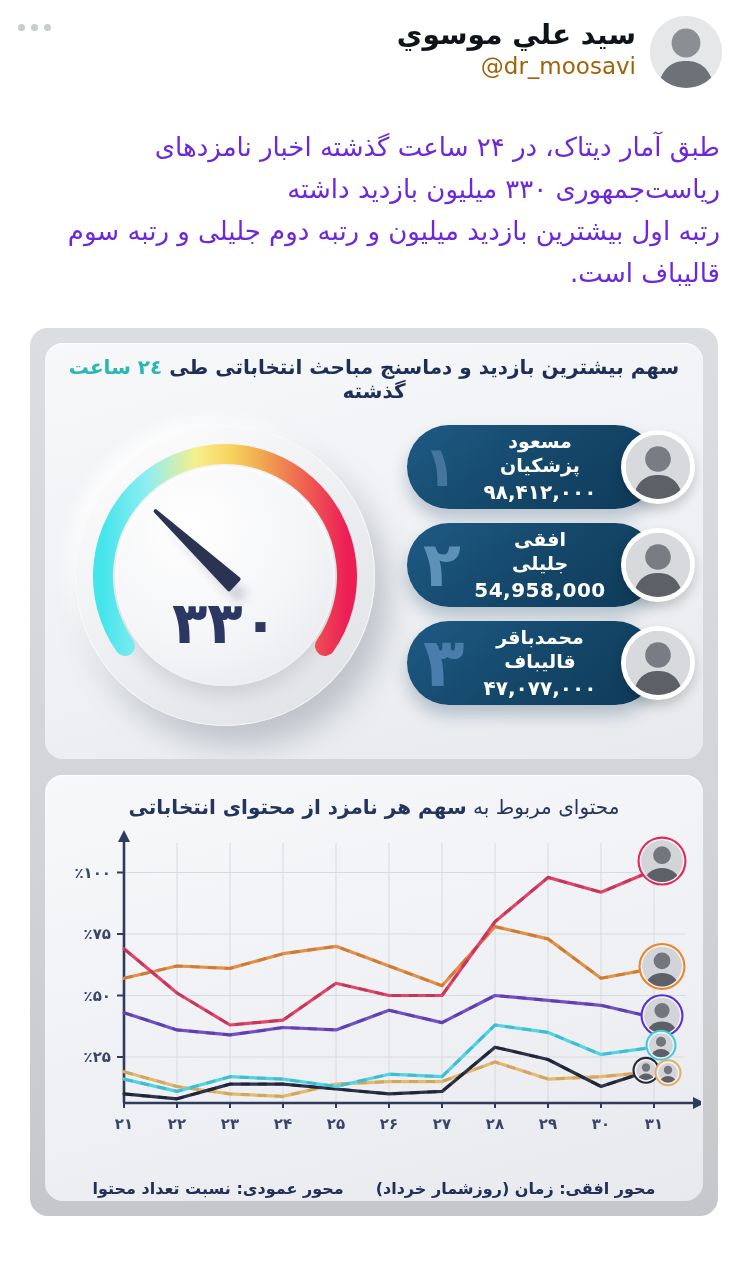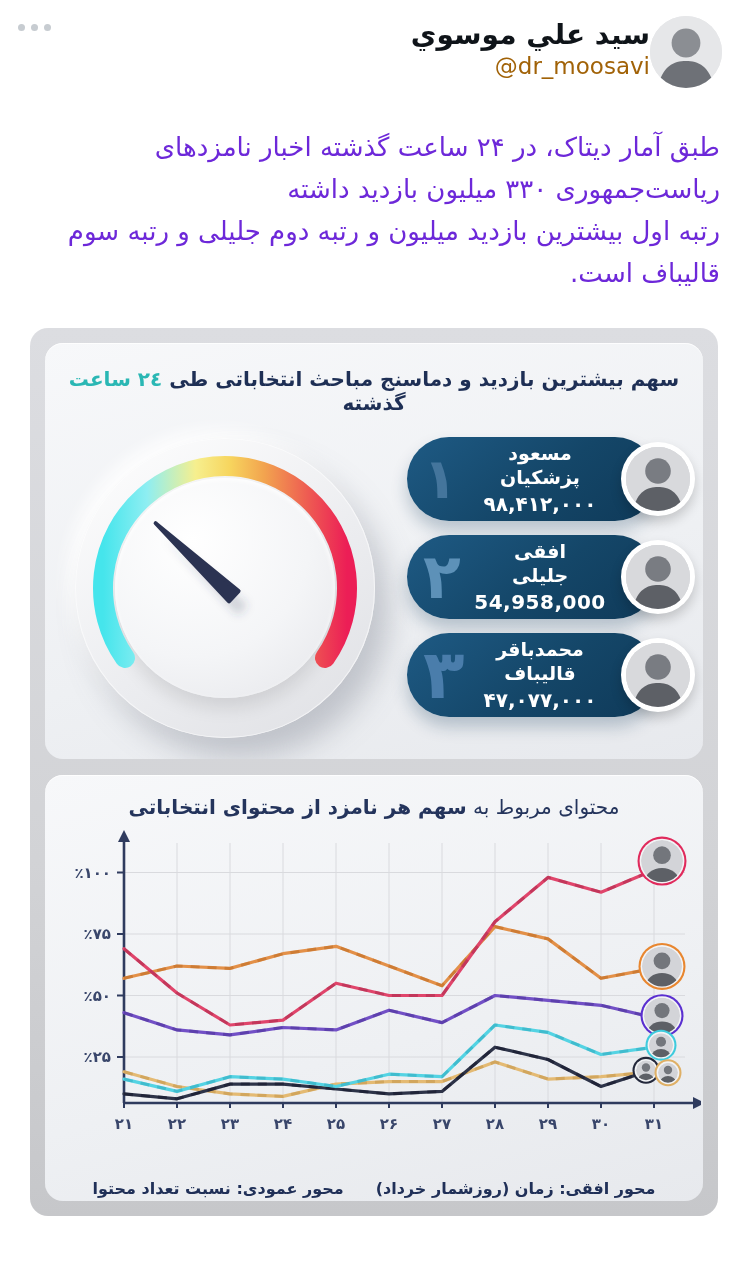--- a/index.html
+++ b/index.html
@@ -5,21 +5,21 @@
   * { margin:0; padding:0; box-sizing:border-box; }
   html,body { width:748px; height:1280px; background:#ffffff; overflow:hidden;
               font-family:"DejaVu Sans", sans-serif; }
 
   
   .tweet-top { display:flex; justify-content:space-between; align-items:flex-start;
                padding:16px 26px 0 18px; }
   .more { display:flex; gap:6px; padding-top:8px; cursor:pointer; }
   .more i { width:7px; height:7px; border-radius:50%; background:#c7ccd1; display:block; }
   .user { display:flex; align-items:flex-start; }
-  .names { text-align:right; margin-right:0; padding-top:3px; }
+  .names { text-align:right; margin-right:14px; padding-top:3px; }
   .display-name { font-size:28px; font-weight:bold; color:#0f1419; line-height:1.15; }
   .handle { font-size:23px; color:#a16207; margin-top:2px; direction:ltr; }
   .avatar { width:72px; height:72px; border-radius:50%; overflow:hidden;
             background:#e4e5e7; flex:0 0 auto; }
   .avatar svg, .photo-inner svg { width:100%; height:100%; display:block; }
 
   
   .tweet-text { direction:rtl; text-align:right; padding:0 28px 0 42px; margin-top:38px;
                 font-size:26px; line-height:1.62; color:#6d28d9; }
   .tweet-text p { margin:0; }
@@ -27,21 +27,21 @@
   
   .infographic { width:688px; margin:34px auto 0 auto; border-radius:18px;
                  background:linear-gradient(180deg,#dcdde1 0%,#d2d3d6 60%,#c6c7ca 100%);
                  padding:15px 15px; }
   .panel { border-radius:18px;
            background:linear-gradient(165deg,#f7f8fa 0%,#eef0f3 60%,#e7e9ed 100%);
            box-shadow:inset 0 1px 0 rgba(255,255,255,.8); }
   .panel-top { height:416px; margin-bottom:16px; position:relative; overflow:hidden; }
   .panel-bottom { height:426px; overflow:hidden; }
 
-  .ig-title { padding-top:24px; text-align:center; direction:rtl;
+  .ig-title { padding-top:12px; text-align:center; direction:rtl;
               font-size:20px; font-weight:bold; color:#1e2f55; }
   .teal { color:#2ab7b4; }
 
   .top-content { display:flex; align-items:flex-start; justify-content:space-between;
                  padding:10px 8px 0 30px; }
 
   
   .gauge-outer { position:relative; width:300px; height:300px; border-radius:50%;
                  margin-top:13px;
                  background:linear-gradient(145deg,#ffffff 0%,#ecedf0 55%,#dfe0e4 100%);
@@ -136,20 +136,21 @@
               <stop offset="100%" stop-color="#ec1e56"></stop>
             </linearGradient>
             <filter id="soft" x="-30%" y="-30%" width="160%" height="160%">
               <feGaussianBlur stdDeviation="5"></feGaussianBlur>
             </filter>
           </defs>
           <path d="M 50 220 A 122 122 0 1 1 250 220" fill="none" stroke="url(#arcGrad)" stroke-width="20" stroke-linecap="round"></path>
           <polygon points="80.6,85.2 163.6,153.1 154,163.3" fill="rgba(60,66,95,.22)" transform="translate(9,14)" filter="url(#soft)"></polygon>
           <polygon points="80.6,85.2 163.6,153.1 154,163.3" fill="#2b3352" stroke="#2b3352" stroke-width="4" stroke-linejoin="round"></polygon>
         </svg>
+        <div class="gauge-value">۳۳۰</div>
       </div>
 
       <div class="rank-col">
 
         <div class="rank-card">
           <div class="pill">
             <div class="rank-num" style="color: rgb(68, 117, 156);">۱</div>
             <div class="pill-text">
               <div class="pill-name">
                 <span>مسعود</span><br>

